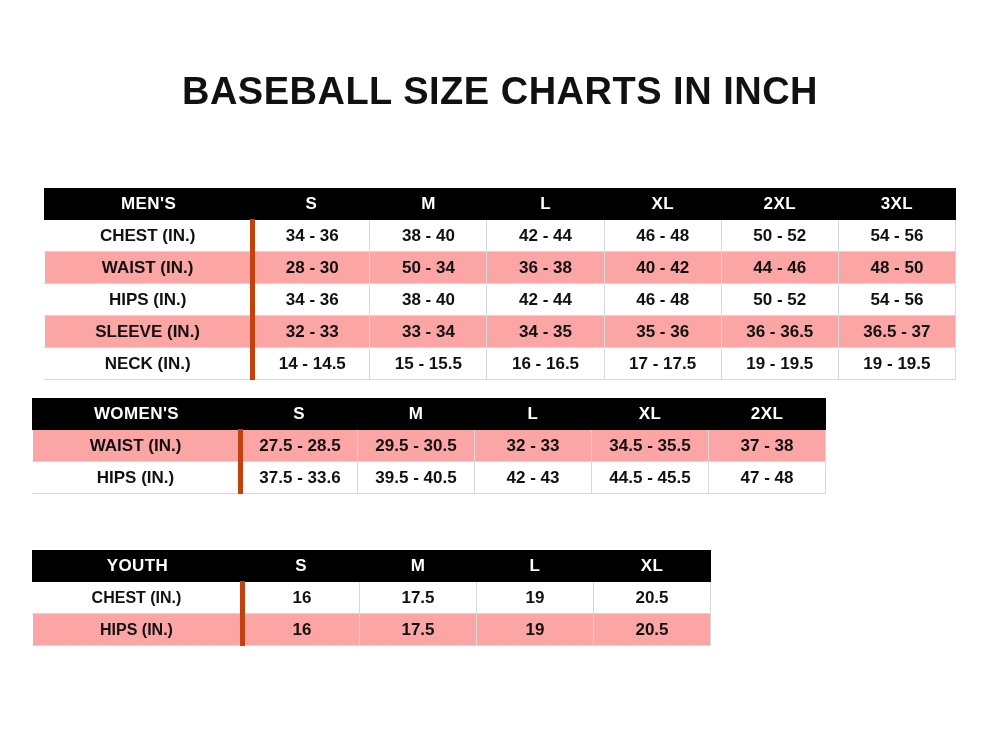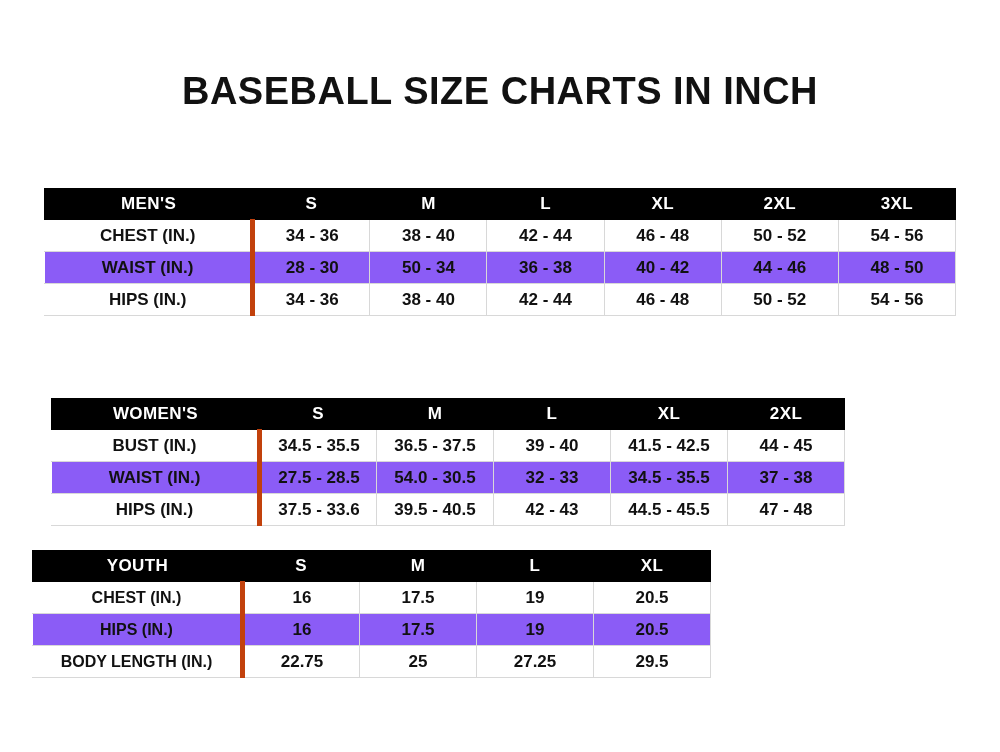--- a/index.html
+++ b/index.html
@@ -57,21 +57,21 @@
     line-height: 30px;
     font-size: 17px;
     letter-spacing: 0.4px;
   }
   .chart thead th.rowlabel {
     text-align: left;
     padding-left: 0;
     text-align: center;
   }
   .chart tr.alt td {
-    background: #8b5cf6;
+    background: #fca5a5;
   }
   .chart td.rowlabel {
     text-align: center;
     font-size: 17px;
     border-left: 1px solid #ffffff;
     border-right: 5px solid #c2410c;
   }
   .chart tr:first-child td {
     border-top: none;
   }
@@ -81,21 +81,21 @@
     top: 188px;
     left: 44px;
     width: 912px;
   }
   #mens-chart col.c0 { width: 208px; }
   #mens-chart col.cx { width: 117px; }
 
   
   #womens-chart {
     top: 398px;
-    left: 51px;
+    left: 32px;
     width: 792px;
   }
   #womens-chart col.c0 { width: 208px; }
   #womens-chart col.cx { width: 117px; }
 
   
   #youth-chart {
     top: 550px;
     left: 32px;
     width: 678px;
@@ -154,20 +154,38 @@
       </tr>
       <tr>
         <td class="rowlabel">HIPS (IN.)</td>
         <td>34 - 36</td>
         <td>38 - 40</td>
         <td>42 - 44</td>
         <td>46 - 48</td>
         <td>50 - 52</td>
         <td>54 - 56</td>
       </tr>
+      <tr class="alt">
+        <td class="rowlabel">SLEEVE (IN.)</td>
+        <td>32 - 33</td>
+        <td>33 - 34</td>
+        <td>34 - 35</td>
+        <td>35 - 36</td>
+        <td>36 - 36.5</td>
+        <td>36.5 - 37</td>
+      </tr>
+      <tr>
+        <td class="rowlabel">NECK (IN.)</td>
+        <td>14 - 14.5</td>
+        <td>15 - 15.5</td>
+        <td>16 - 16.5</td>
+        <td>17 - 17.5</td>
+        <td>19 - 19.5</td>
+        <td>19 - 19.5</td>
+      </tr>
     </tbody>
   </table>
 
   <table class="chart" id="womens-chart">
     <colgroup>
       <col class="c0">
         <col class="cx">
         <col class="cx">
         <col class="cx">
         <col class="cx">
@@ -177,32 +195,24 @@
       <tr>
         <th class="rowlabel">WOMEN'S</th>
         <th>S</th>
         <th>M</th>
         <th>L</th>
         <th>XL</th>
         <th>2XL</th>
       </tr>
     </thead>
     <tbody>
-      <tr>
-        <td class="rowlabel">BUST (IN.)</td>
-        <td>34.5 - 35.5</td>
-        <td>36.5 - 37.5</td>
-        <td>39 - 40</td>
-        <td>41.5 - 42.5</td>
-        <td>44 - 45</td>
-      </tr>
       <tr class="alt">
         <td class="rowlabel">WAIST (IN.)</td>
         <td>27.5 - 28.5</td>
-        <td>54.0 - 30.5</td>
+        <td>29.5 - 30.5</td>
         <td>32 - 33</td>
         <td>34.5 - 35.5</td>
         <td>37 - 38</td>
       </tr>
       <tr>
         <td class="rowlabel">HIPS (IN.)</td>
         <td>37.5 - 33.6</td>
         <td>39.5 - 40.5</td>
         <td>42 - 43</td>
         <td>44.5 - 45.5</td>
@@ -236,23 +246,16 @@
         <td>19</td>
         <td>20.5</td>
       </tr>
       <tr class="alt">
         <td class="rowlabel">HIPS (IN.)</td>
         <td>16</td>
         <td>17.5</td>
         <td>19</td>
         <td>20.5</td>
       </tr>
-      <tr>
-        <td class="rowlabel">BODY LENGTH (IN.)</td>
-        <td>22.75</td>
-        <td>25</td>
-        <td>27.25</td>
-        <td>29.5</td>
-      </tr>
     </tbody>
   </table>
 
 </div>
 
 </body></html>

